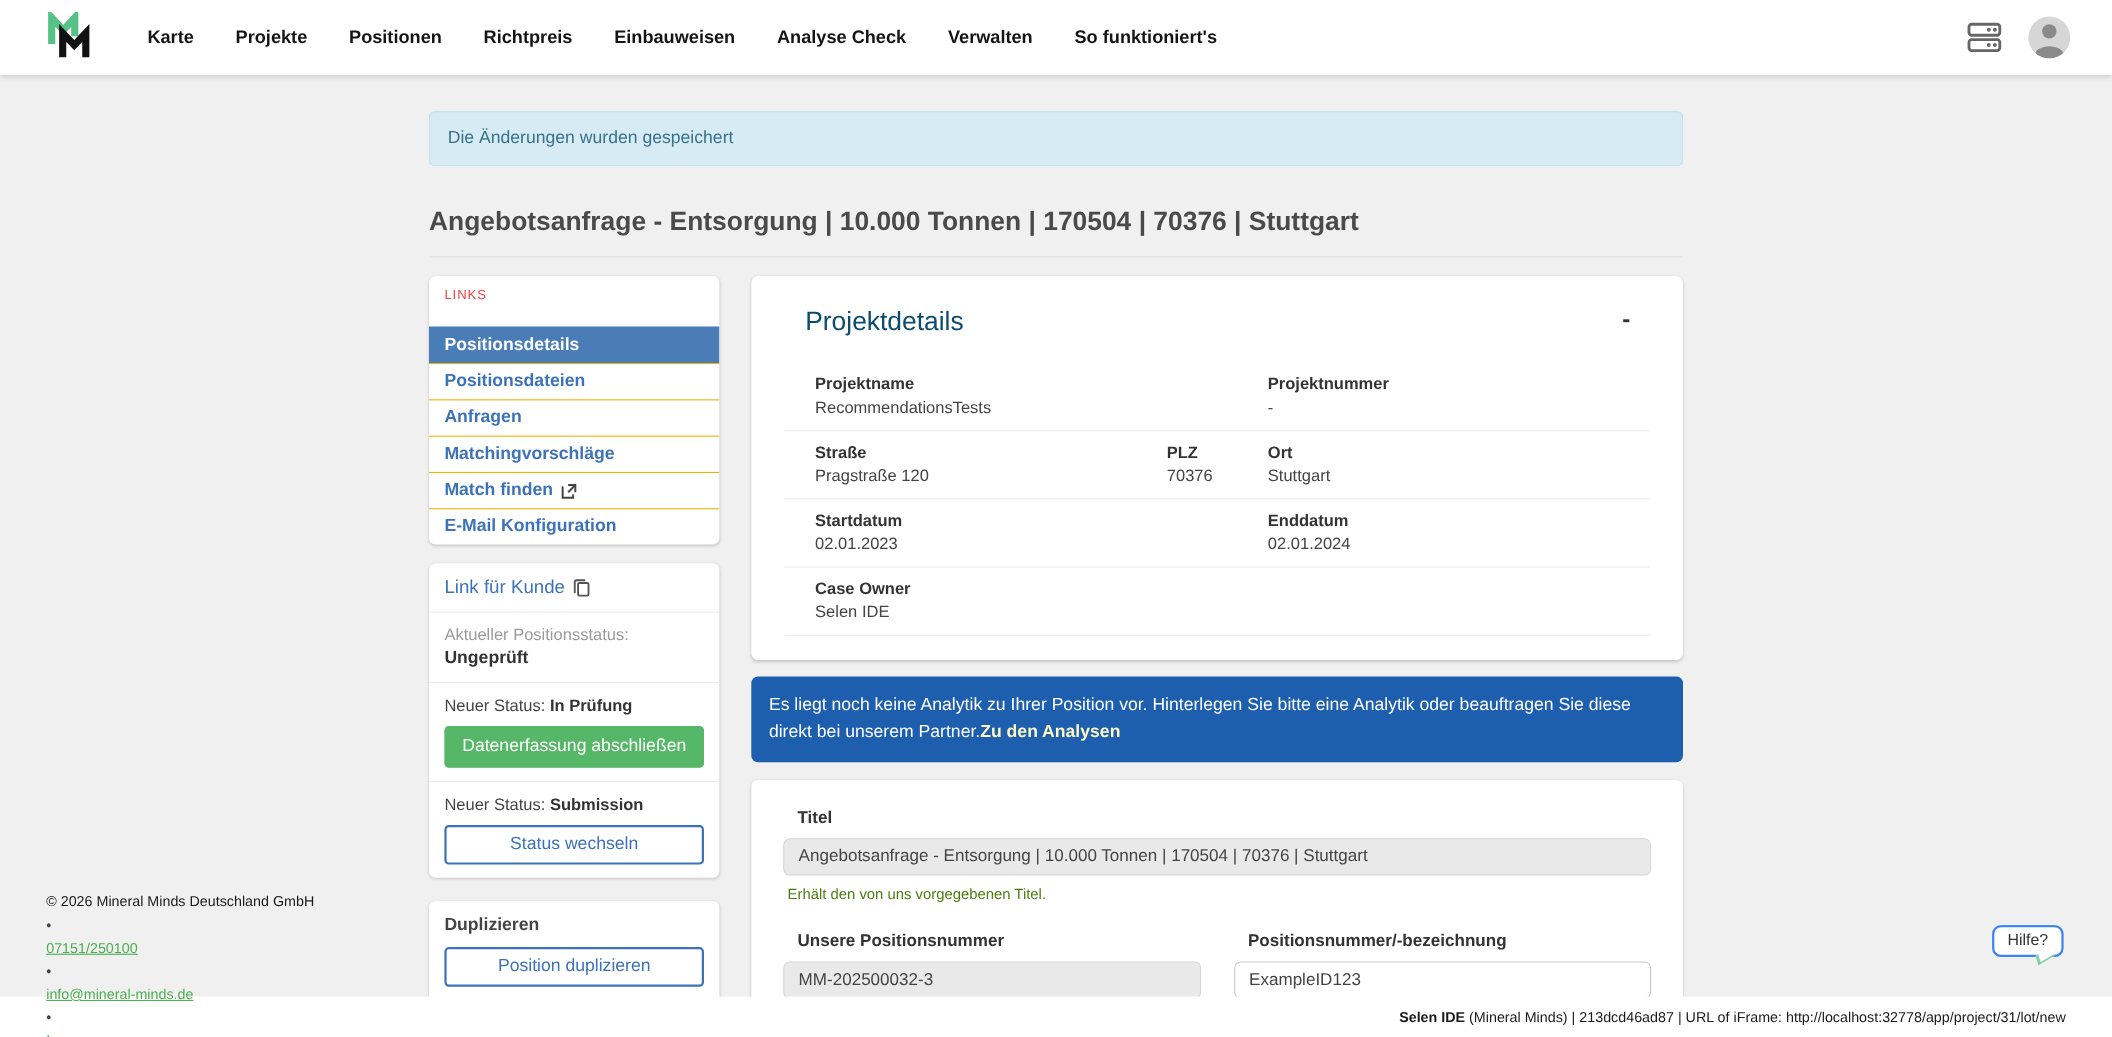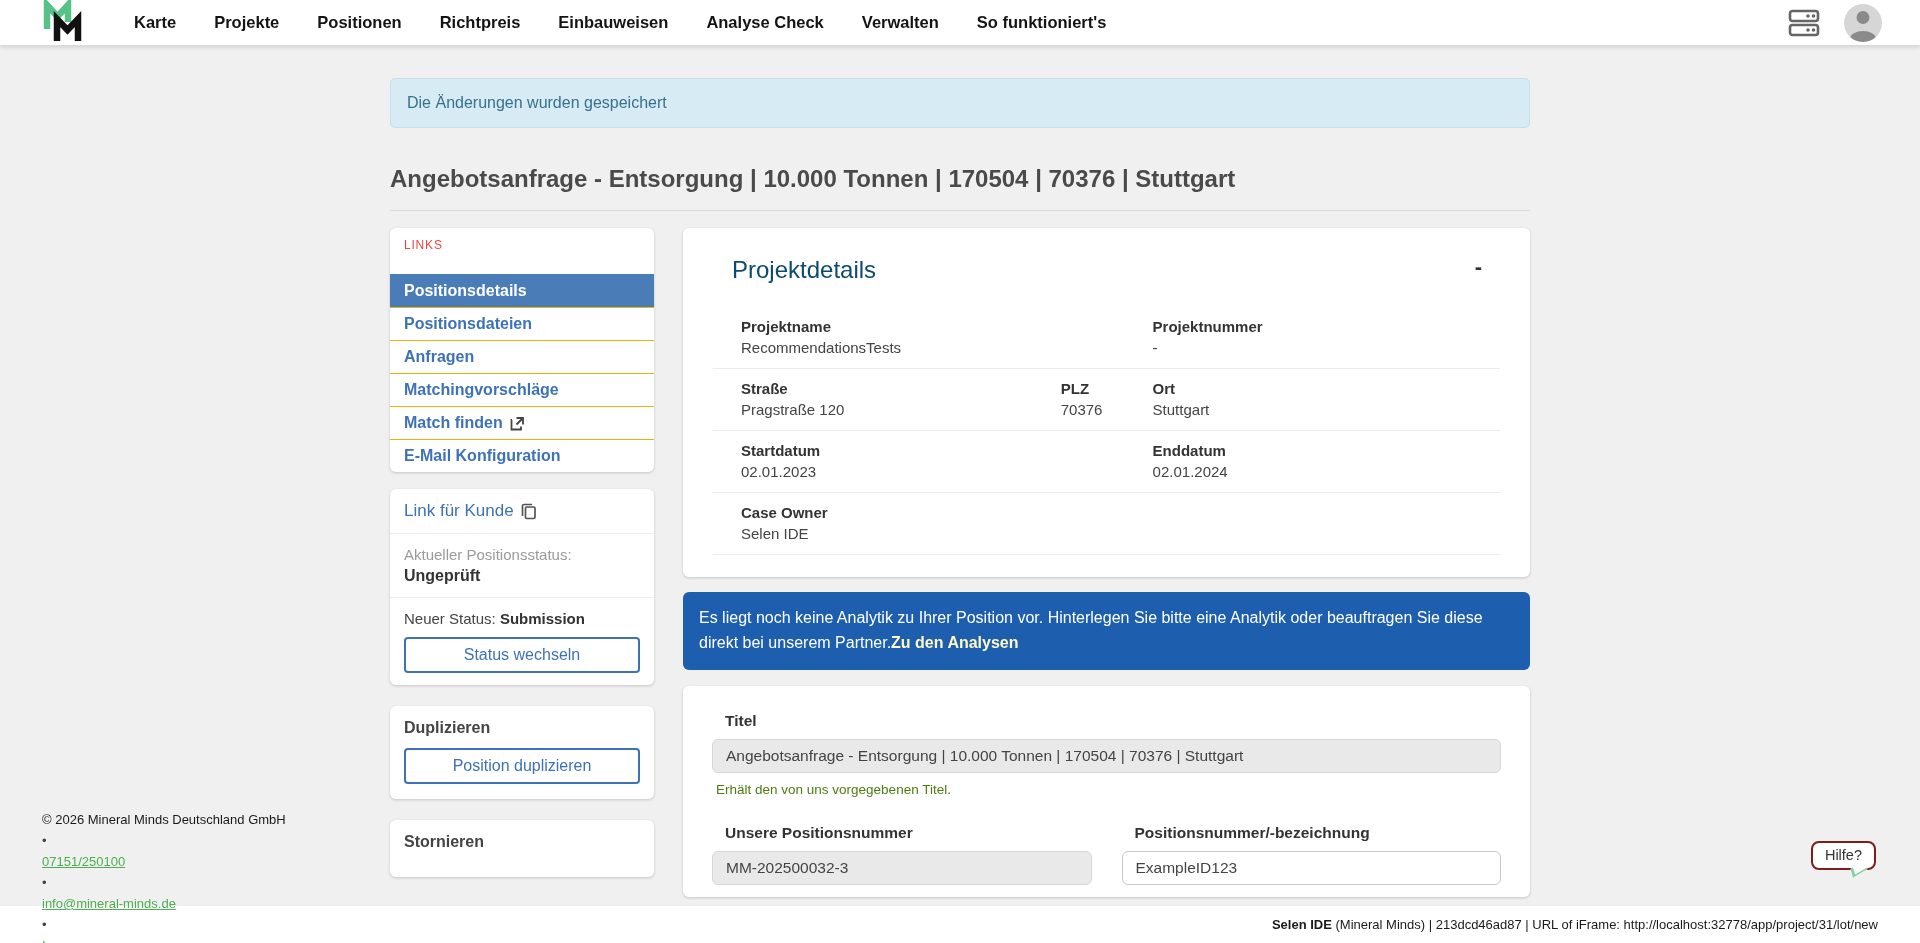--- a/index.html
+++ b/index.html
@@ -5,21 +5,21 @@
   * { box-sizing: border-box; margin: 0; padding: 0; }
   html, body { width: 1920px; height: 943px; overflow: hidden; }
   body {
     font-family: "Liberation Sans", "DejaVu Sans", sans-serif;
     background: #f0f0f0;
     color: #333;
     position: relative;
   }
   
   .navbar {
-    height: 45px; background: #fff; display: flex; align-items: center;
+    height: 68px; background: #fff; display: flex; align-items: center;
     box-shadow: 0 2px 5px rgba(0,0,0,.14); position: relative; z-index: 20;
   }
   .logo { margin-left: 42px; margin-right: 50px; display: flex; align-items: center; }
   .nav-links { display: flex; align-items: center; gap: 38px; }
   .nav-link { font-size: 16.5px; font-weight: 600; color: #141414; text-decoration: none; cursor: pointer; }
   .nav-right { margin-left: auto; margin-right: 38px; display: flex; align-items: center; gap: 24px; }
   .avatar { width: 38px; height: 38px; border-radius: 50%; background: #d6d6d6; position: relative; overflow: hidden; }
   .avatar .head { position: absolute; top: 7px; left: 50%; transform: translateX(-50%); width: 13px; height: 13px; border-radius: 50%; background: #8a8a8a; }
   .avatar .body { position: absolute; bottom: -5px; left: 50%; transform: translateX(-50%); width: 26px; height: 16px; border-radius: 50% 50% 0 0; background: #8a8a8a; }
   
@@ -86,21 +86,21 @@
   .text-input {
     width: 100%; height: 34px; border: 1px solid #c9c9c9; border-radius: 6px;
     padding: 0 13px; font-size: 15.5px; color: #444; font-family: inherit; background: #fff;
   }
   .text-input.disabled { background: #e9e9e9; border-color: #d6d6d6; }
   .help-text { font-size: 13.5px; color: #4d7c0f; margin-top: 9px; padding-left: 4px; }
   .form-two-col { display: flex; gap: 30px; margin-top: 27px; }
   .form-two-col > div { flex: 1; min-width: 0; }
   
   .help-bubble {
-    position: fixed; right: 44px; bottom: 73px; background: #fff; border: 2px solid #7f1d1d;
+    position: fixed; right: 44px; bottom: 73px; background: #fff; border: 2px solid #3b82f6;
     border-radius: 8px; padding: 4px 12px 5px; font-size: 14.5px; color: #333; cursor: pointer; z-index: 40;
     font-family: inherit;
   }
   .help-bubble::after {
     content: ""; position: absolute; right: 9px; bottom: -7px; width: 10px; height: 10px;
     background: #fff; border-right: 2px solid #85d0a0; border-bottom: 2px solid #85d0a0;
     transform: skewX(-35deg) rotate(45deg);
   }
   
   .footer {
@@ -200,20 +200,27 @@
             </svg>
           </a>
         </div>
         <div class="status-section">
           <div class="muted-label">Aktueller Positionsstatus:</div>
           <div class="status-value">Ungeprüft</div>
         </div>
         <div class="status-section">
           <div class="new-status">
             <span>Neuer Status:</span>
+            <b>In Prüfung</b>
+          </div>
+          <button class="btn btn-green">Datenerfassung abschließen</button>
+        </div>
+        <div class="status-section">
+          <div class="new-status">
+            <span>Neuer Status:</span>
             <b>Submission</b>
           </div>
           <button class="btn btn-outline-blue">Status wechseln</button>
         </div>
       </div>
 
       <div class="card action-card">
         <h3>Duplizieren</h3>
         <button class="btn btn-outline-blue">Position duplizieren</button>
       </div>

